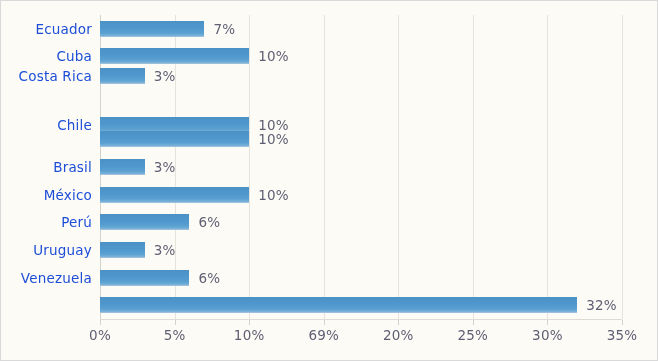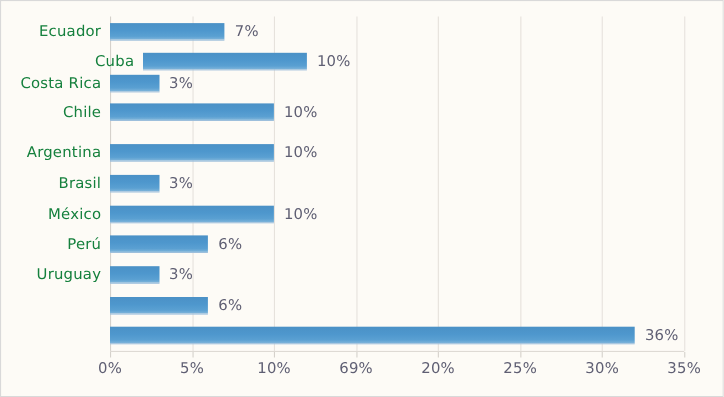--- a/index.html
+++ b/index.html
@@ -59,21 +59,21 @@
     height: 27.6px;
   }
   .cat-label {
     position: absolute;
     right: 100%;
     margin-right: 8px;
     top: 50%;
     transform: translateY(-50%);
     white-space: nowrap;
     font-size: 13.5px;
-    color: #15803d;
+    color: #1d4ed8;
     letter-spacing: 0.2px;
   }
   .bar {
     position: absolute;
     top: 50%;
     transform: translateY(-50%);
     left: 0;
     height: 16px;
     background: linear-gradient(to bottom, #4b91c6 0%, #4e97cd 45%, #5aa0d2 80%, #7eb4da 100%);
     border-bottom: 1px solid #9dbfdc;
@@ -121,37 +121,36 @@
         <div class="gridline" style="left: 372.857px;"></div>
         <div class="gridline" style="left: 447.429px;"></div>
         <div class="gridline" style="left: 522px;"></div>
       </div>
     <div id="bars-container">
         <div class="bar-row" style="top: 0px; height: 27.6364px;">
           <div class="cat-label">Ecuador</div>
           <div class="bar" style="width: 104.4px;"></div>
           <div class="value-label" style="left: 113.4px;">7%</div>
         </div>
-        <div class="bar-row" style="top: 27.6364px; height: 27.6364px; margin-left: 30px;">
+        <div class="bar-row" style="top: 27.6364px; height: 27.6364px;">
           <div class="cat-label">Cuba</div>
           <div class="bar" style="width: 149.143px;"></div>
           <div class="value-label" style="left: 158.143px;">10%</div>
         </div>
         <div class="bar-row" style="top: 47px; height: 27.6364px;">
           <div class="cat-label">Costa Rica</div>
           <div class="bar" style="width: 44.7429px;"></div>
           <div class="value-label" style="left: 53.7429px;">3%</div>
         </div>
-        <div class="bar-row" style="top: 73px; height: 27.6364px; text-align: center;">
+        <div class="bar-row" style="top: 96px; height: 27.6364px; text-align: center;">
           <div class="cat-label">Chile</div>
           <div class="bar" style="width: 149.143px;"></div>
           <div class="value-label" style="left: 158.143px;">10%</div>
         </div>
         <div class="bar-row" style="top: 110.545px; height: 27.6364px;">
-          <div class="cat-label">Argentina</div>
           <div class="bar" style="width: 149.143px;"></div>
           <div class="value-label" style="left: 158.143px;">10%</div>
         </div>
         <div class="bar-row" style="top: 138.182px; height: 27.6364px;">
           <div class="cat-label">Brasil</div>
           <div class="bar" style="width: 44.7429px;"></div>
           <div class="value-label" style="left: 53.7429px;">3%</div>
         </div>
         <div class="bar-row" style="top: 165.818px; height: 27.6364px; text-decoration: underline;">
           <div class="cat-label">México</div>
@@ -162,26 +161,27 @@
           <div class="cat-label">Perú</div>
           <div class="bar" style="width: 89.4857px;"></div>
           <div class="value-label" style="left: 98.4857px;">6%</div>
         </div>
         <div class="bar-row" style="top: 221.091px; height: 27.6364px;">
           <div class="cat-label">Uruguay</div>
           <div class="bar" style="width: 44.7429px;"></div>
           <div class="value-label" style="left: 53.7429px;">3%</div>
         </div>
         <div class="bar-row" style="top: 248.727px; height: 27.6364px;">
+          <div class="cat-label">Venezuela</div>
           <div class="bar" style="width: 89.4857px;"></div>
           <div class="value-label" style="left: 98.4857px;">6%</div>
         </div>
         <div class="bar-row" style="top: 276.364px; height: 27.6364px;">
           <div class="bar" style="width: 477.257px;"></div>
-          <div class="value-label" style="left: 486.257px;">36%</div>
+          <div class="value-label" style="left: 486.257px;">32%</div>
         </div>
       </div>
   </div>
 
   <div id="axis-bottom"></div>
   <div id="ticks">
       <div class="tick-mark" style="position: absolute; left: 99px; top: 319px;"></div>
       <div class="tick-mark" style="position: absolute; left: 173.571px; top: 319px;"></div>
       <div class="tick-mark" style="position: absolute; left: 248.143px; top: 319px;"></div>
       <div class="tick-mark" style="position: absolute; left: 322.714px; top: 319px;"></div>

